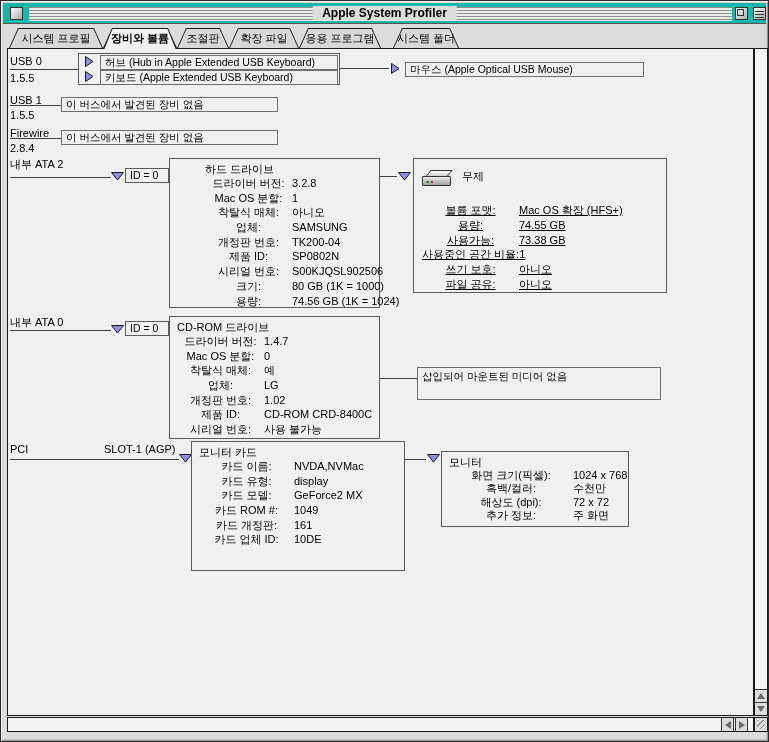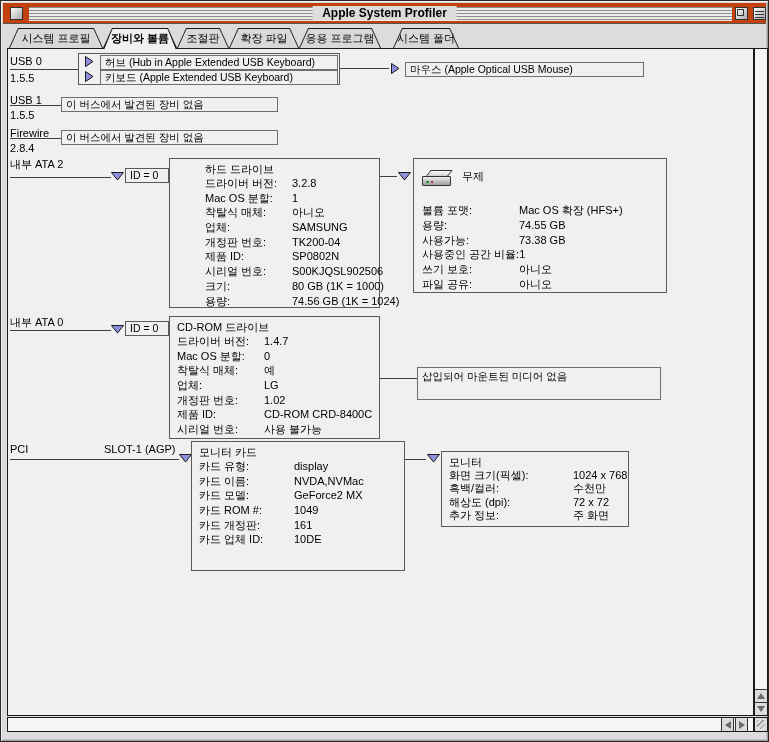--- a/index.html
+++ b/index.html
@@ -1,21 +1,21 @@
 <!DOCTYPE html>
 <html><head>
 <meta charset="utf-8">
 <style>
   html,body{margin:0;padding:0;background:#ffffff;}
   *{box-sizing:border-box;}
   .stage{position:relative;width:769px;height:742px;font-family:"Liberation Sans","DejaVu Sans",sans-serif;color:#000;}
   .window{position:absolute;inset:0;background:#dcdcdc;border:1px solid #2a2a2a;
     box-shadow:inset 1px 1px 0 #f2f2f2, inset -1px -1px 0 #9a9a9a, inset 2px 2px 0 #d6d6d6, inset -2px -2px 0 #c4c4c4;}
   
-  .titlebar{position:absolute;left:2px;top:2px;right:2px;height:21px;background:#c2410c;border-bottom:1px solid #555;}
+  .titlebar{position:absolute;left:2px;top:2px;right:2px;height:21px;background:#14b8a6;border-bottom:1px solid #555;}
   .stripes{position:absolute;left:26px;right:34px;top:4px;height:14px;
     background:repeating-linear-gradient(180deg,#8d8d8d 0 1px,#ececec 1px 3px);}
   .win-title{position:absolute;left:50%;top:3px;transform:translateX(-50%);background:#dcdcdc;
     padding:0 10px;font-size:12px;font-weight:bold;white-space:nowrap;z-index:2;}
   .wbox{position:absolute;top:4px;width:13px;height:13px;border:1px solid #333;
     background:linear-gradient(135deg,#fdfdfd 0%,#cfcfcf 55%,#a8a8a8 100%);z-index:2;}
   .wbox .zoom-glyph{position:absolute;left:1px;top:1px;width:7px;height:7px;border:1px solid #333;}
   .wbox .shade-glyph{position:absolute;left:1px;top:3px;width:9px;height:7px;
     background:repeating-linear-gradient(180deg,#333 0 1px,transparent 1px 3px);}
   
@@ -48,21 +48,21 @@
   .bus-label{position:absolute;white-space:nowrap;font-size:11px;}
   .smallbox{position:absolute;height:15px;line-height:13px;font-size:10.5px;padding:0 4px;
     background:#f0f0f0;border:1px solid #6e6e6e;white-space:nowrap;overflow:hidden;}
   .groupbox{position:absolute;background:#f0f0f0;border:1px solid #5a5a5a;}
   .idbox{position:absolute;width:44px;height:15px;line-height:13px;font-size:10.5px;padding:0 4px;
     background:#f0f0f0;border:1px solid #5a5a5a;white-space:nowrap;}
   .infobox{position:absolute;background:#f0f0f0;border:1px solid #5a5a5a;}
   .infobox .title{height:17px;padding:3px 0 0 7px;font-size:11px;white-space:nowrap;}
   .rows{padding:0 0 0 7px;}
   .row{display:flex;white-space:nowrap;}
-  .lbl{flex:none;}
+  .lbl{flex:none;text-align:center;}
   .hd .row,.cd .row,.card .row{height:14.7px;line-height:14.5px;}
   .hd .lbl,.cd .lbl{min-width:87px;}
   .card .lbl{min-width:95px;}
   .vol .row{height:14.8px;line-height:14.6px;}
   .vol .lbl{min-width:97px;}
   .mon .row{height:13.3px;line-height:13.3px;}
   .mon .lbl{min-width:124px;}
   .tri{position:absolute;line-height:0;}
   
   .disk-icon{position:absolute;left:8px;top:10px;width:32px;height:22px;}
@@ -207,21 +207,21 @@
           </svg></div>
       <div class="infobox vol" style="left:412px;top:157px;width:254px;height:135px;">
         <span class="disk-icon">
           <span class="disk-top"></span>
           <span class="disk-front">
               <span class="disk-led"></span>
               <span class="disk-led2"></span>
             </span>
         </span>
         <div class="abs" style="left:48px;top:10px;font-size:11px;">무제</div>
-        <div class="rows" style="position:absolute;left:0;right:4px;top:44px;padding-left:8px;">
+        <div class="rows" style="position:absolute;left:0;right:4px;top:44px;padding-left:8px;text-decoration:underline;">
           <div class="row">
               <span class="lbl">볼륨 포맷:</span>
               <span class="val">Mac OS 확장 (HFS+)</span>
             </div>
           <div class="row">
               <span class="lbl">용량:</span>
               <span class="val">74.55 GB</span>
             </div>
           <div class="row">
               <span class="lbl">사용가능:</span>
@@ -287,26 +287,26 @@
       <div class="bus-label" style="left:9px;top:442px;">PCI</div>
       <div class="bus-label" style="left:103px;top:442px;">SLOT-1 (AGP)</div>
       <div class="hline" style="left:9px;top:458px;width:169px;"></div>
       <div class="tri" style="left:178px;top:453px;"><svg width="13" height="9" viewBox="0 0 13 9">
             <path d="M0.5,0.5 L12.5,0.5 L6.5,8 Z" fill="#8f8fdf" stroke="#1a1a1a"></path>
           </svg></div>
       <div class="infobox card" style="left:190px;top:440px;width:214px;height:130px;">
         <div class="title">모니터 카드</div>
         <div class="rows">
           <div class="row">
+              <span class="lbl">카드 이름:</span>
+              <span class="val">NVDA,NVMac</span>
+            </div>
+          <div class="row">
               <span class="lbl">카드 유형:</span>
               <span class="val">display</span>
-            </div>
-          <div class="row">
-              <span class="lbl">카드 이름:</span>
-              <span class="val">NVDA,NVMac</span>
             </div>
           <div class="row">
               <span class="lbl">카드 모델:</span>
               <span class="val">GeForce2 MX</span>
             </div>
           <div class="row">
               <span class="lbl">카드 ROM #:</span>
               <span class="val">1049</span>
             </div>
           <div class="row">

